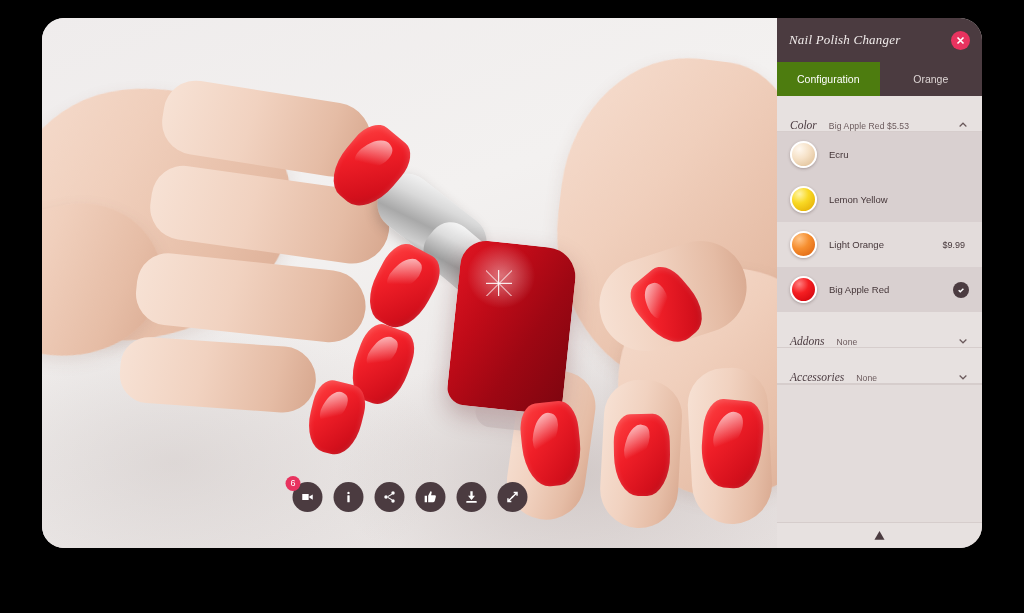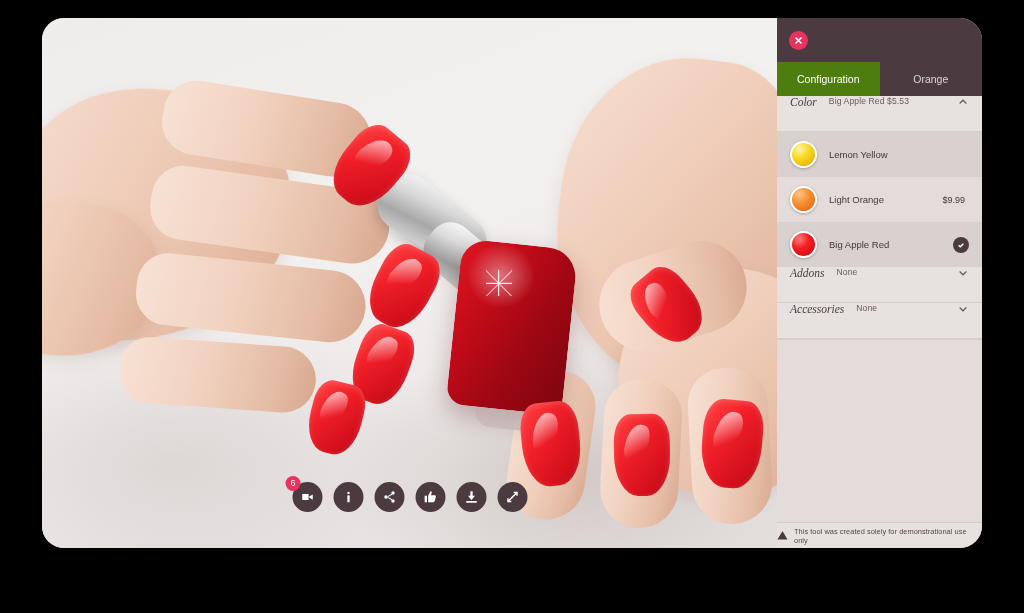--- a/index.html
+++ b/index.html
@@ -251,21 +251,21 @@
 
   .panel-body {
     flex: 1 1 auto;
     overflow: hidden;
     display: flex; flex-direction: column;
     background: #e3dcdb;
   }
 
   .section-head {
     height: 36px;
-    display: flex; align-items: flex-start;
+    display: flex; align-items: flex-end;
     padding: 0 13px;
     background: #e7e1e0;
     border-bottom: 1px solid #d6cdcc;
     cursor: pointer;
     flex: 0 0 auto;
   }
   .section-name {
     font-family: "Liberation Serif", serif;
     font-style: italic;
     font-size: 11.5px;
@@ -427,20 +427,21 @@
           <path d="M14 3h7v7h-2.4V7.1l-7.1 7.1-1.7-1.7 7.1-7.1H14z"></path>
           <path d="M10 21H3v-7h2.4v2.9l7.1-7.1 1.7 1.7-7.1 7.1H10z"></path>
         </svg>
       </button>
     </div>
   </div>
 
   <div class="panel">
 
     <div class="panel-header">
+      <div class="panel-title">Nail Polish Changer</div>
       <button class="close-btn">
         <svg viewBox="0 0 12 12">
           <path d="M2 2l8 8M10 2l-8 8" fill="none"></path>
         </svg>
       </button>
     </div>
 
     <div class="tabs">
       <button class="tab active">Configuration</button>
       <button class="tab">Orange</button>
@@ -451,20 +452,25 @@
       <div class="section-head">
         <span class="section-name">Color</span>
         <span class="section-value">Big Apple Red   $5.53</span>
         <svg class="chev" viewBox="0 0 16 16">
           <path d="M3.5 10L8 5.6 12.5 10"></path>
         </svg>
       </div>
 
       <div class="color-list">
 
+        <div class="color-row dark">
+          <span class="swatch" style="background:radial-gradient(circle at 32% 26%, #fff8ef 0%, #f6e2c8 42%, #e6c9a4 78%, #d2ae85 100%)"></span>
+          <span class="color-label">Ecru</span>
+          <span class="color-price"></span>
+        </div>
 
         <div class="color-row dark">
           <span class="swatch" style="background:radial-gradient(circle at 32% 26%, #fff5a8 0%, #f9d925 40%, #e9b80c 78%, #c99405 100%)"></span>
           <span class="color-label">Lemon Yellow</span>
           <span class="color-price"></span>
         </div>
 
         <div class="color-row light">
           <span class="swatch" style="background:radial-gradient(circle at 32% 26%, #ffc589 0%, #f68f30 42%, #e5701a 78%, #c85a10 100%)"></span>
           <span class="color-label">Light Orange</span>
@@ -500,16 +506,15 @@
         </svg>
       </div>
 
       <div class="filler"></div>
     </div>
 
     <div class="panel-footer">
       <svg class="warn-icon" viewBox="0 0 24 24">
         <path d="M12 2L23 21H1z"></path>
       </svg>
-      <span class="footer-text">This tool was created solely for demonstrational use only</span>
     </div>
   </div>
 </div>
 
 </body></html>

